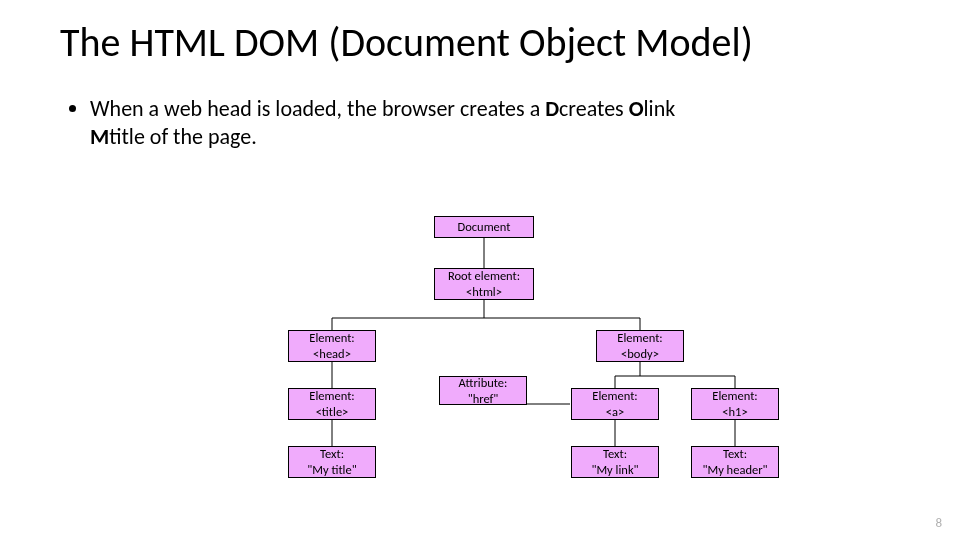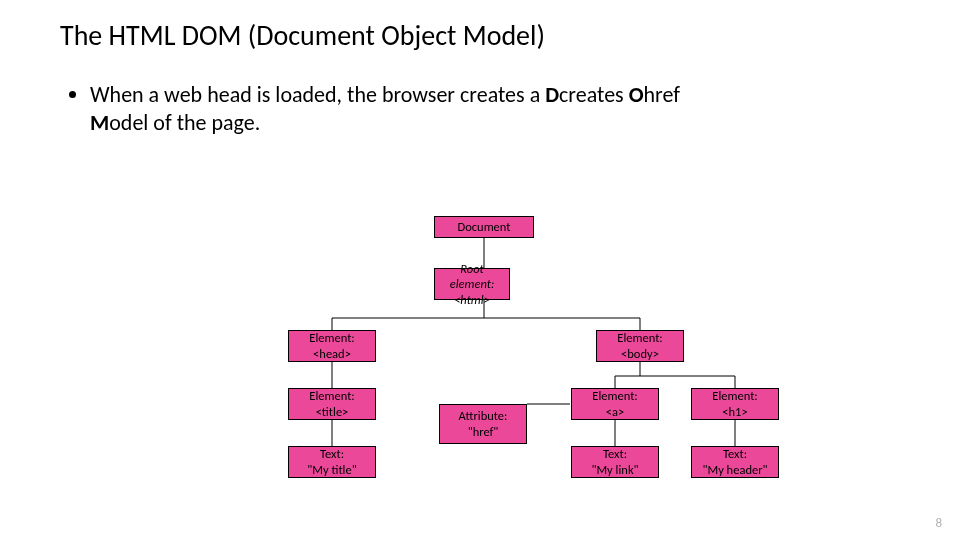--- a/index.html
+++ b/index.html
@@ -7,21 +7,21 @@
   body {
     width: 960px;
     height: 540px;
     background: #fff;
     font-family: "Calibri", "Segoe UI", Arial, sans-serif;
     color: #000;
     position: relative;
   }
   .slide { padding: 18px 60px 0 60px; }
   .title {
-    font-size: 28px;
+    font-size: 40px;
     font-weight: 400;
     margin: 0 0 28px 0;
   }
   .bullets {
     margin: 0 0 0 30px;
     padding: 0;
   }
   .bullets li {
     font-size: 22px;
     line-height: 1.25;
@@ -39,21 +39,21 @@
 
   .diagram {
     position: absolute;
     left: 0; top: 0;
     width: 960px; height: 540px;
     pointer-events: none;
   }
   .node {
     position: absolute;
     border: 1px solid #000;
-    background: #ec4899;
+    background: #f0abfc;
     text-align: center;
     font-size: 12.5px;
     line-height: 1.25;
     display: flex;
     flex-direction: column;
     align-items: center;
     justify-content: center;
     padding: 2px 4px;
   }
   .node span { display: block; }
@@ -68,21 +68,21 @@
     stroke-width: 1;
   }
 </style>
 </head>
 <body>
 
 <div class="slide">
   <h1 class="title">The HTML DOM (Document Object Model)</h1>
   <ul class="bullets">
     <li>
-      <span>When a web head is loaded, the browser creates a </span><span class="bold">D</span><span>creates </span><span class="bold">O</span><span>href </span><span class="bold">M</span><span>odel of the page.</span>
+      <span>When a web head is loaded, the browser creates a </span><span class="bold">D</span><span>creates </span><span class="bold">O</span><span>link </span><span class="bold">M</span><span>title of the page.</span>
     </li>
   </ul>
 </div>
 
 <div class="diagram">
 
   <svg class="connectors" viewBox="0 0 960 540">
 
     <line x1="484" y1="238" x2="484" y2="268"></line>
 
@@ -104,41 +104,41 @@
 
     <line x1="615" y1="420" x2="615" y2="446"></line>
 
     <line x1="735" y1="420" x2="735" y2="446"></line>
   </svg>
 
   <div class="node" style="left:434px; top:216px; width:100px; height:22px;">
     <span>Document</span>
   </div>
 
-  <div class="node" style="left:434px; top:268px; width:76px; height:32px;font-style:italic;">
+  <div class="node" style="left:434px; top:268px; width:100px; height:32px;">
     <span>Root element:</span>
     <span>&lt;html&gt;</span>
   </div>
 
   <div class="node" style="left:288px; top:330px; width:88px; height:32px;">
     <span>Element:</span>
     <span>&lt;head&gt;</span>
   </div>
 
   <div class="node" style="left:596px; top:330px; width:88px; height:32px;">
     <span>Element:</span>
     <span>&lt;body&gt;</span>
   </div>
 
   <div class="node" style="left:288px; top:388px; width:88px; height:32px;">
     <span>Element:</span>
     <span>&lt;title&gt;</span>
   </div>
 
-  <div class="node" style="left:439px; top:404px; width:88px; height:40px;">
+  <div class="node" style="left:439px; top:376px; width:88px; height:29px;">
     <span>Attribute:</span>
     <span>"href"</span>
   </div>
 
   <div class="node" style="left:571px; top:388px; width:88px; height:32px;">
     <span>Element:</span>
     <span>&lt;a&gt;</span>
   </div>
 
   <div class="node" style="left:691px; top:388px; width:88px; height:32px;">

